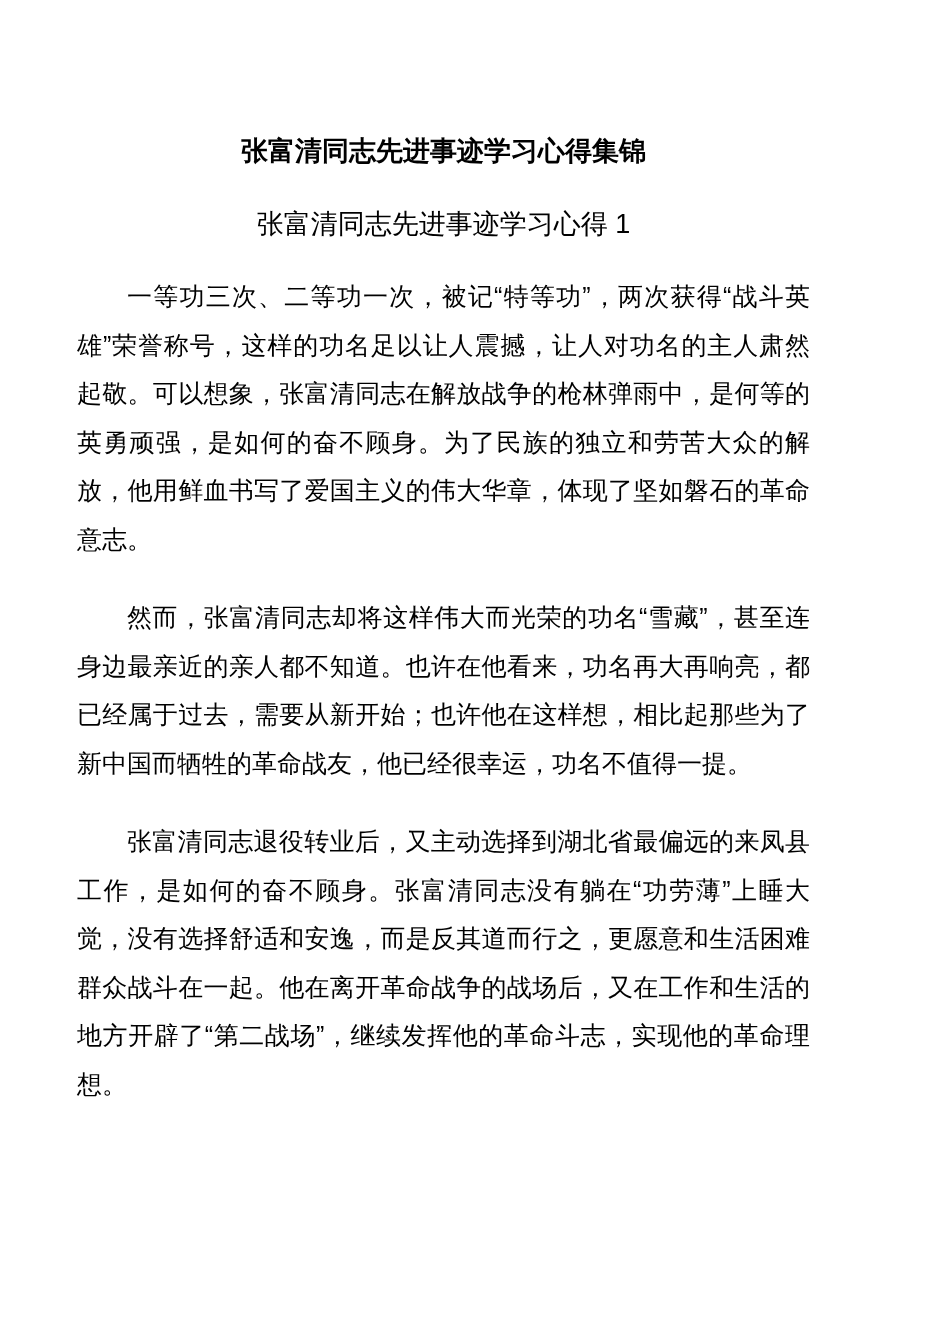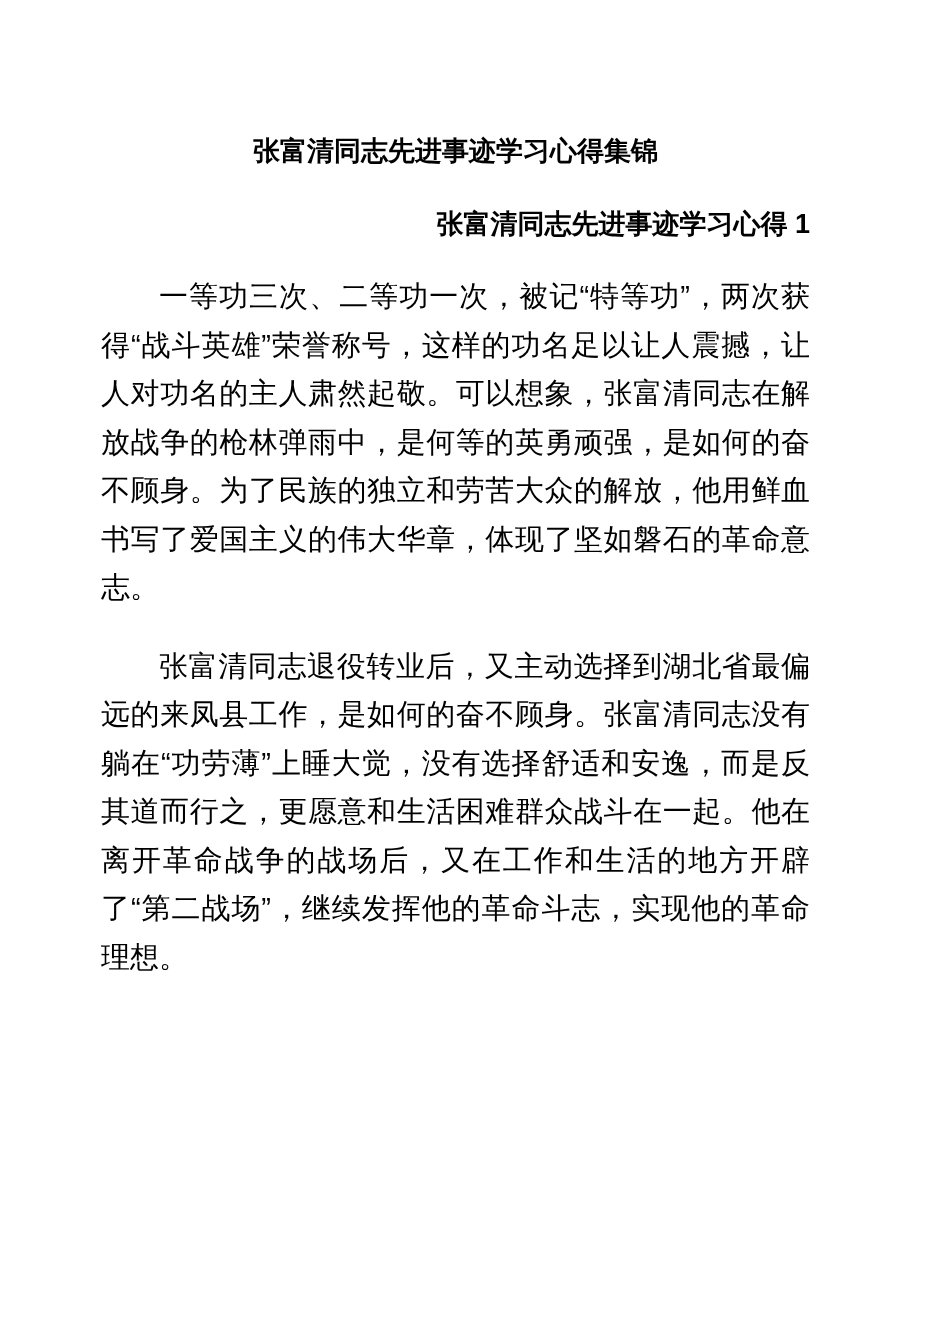--- a/index.html
+++ b/index.html
@@ -11,54 +11,55 @@
     width: 950px;
     height: 1344px;
     overflow: hidden;
     font-family: "Liberation Sans", "DejaVu Sans", sans-serif;
     color: #000000;
   }
   .page {
     box-sizing: border-box;
     width: 950px;
     height: 1344px;
-    padding: 127px 140px 0 101px;
+    padding: 127px 140px 0 77px;
     background: #ffffff;
   }
   .doc-title {
     margin: 0;
     font-size: 27px;
     font-weight: bold;
     line-height: 48px;
     text-align: center;
     letter-spacing: 0;
   }
   .doc-subtitle {
     margin: 25px 0 0 0;
     font-size: 27px;
-    font-weight: bold;
+    font-weight: normal;
     line-height: 48px;
-    text-align: right;
+    text-align: center;
   }
   .body-para {
     margin: 30px 0 0 0;
-    font-size: 29px;
+    font-size: 25px;
     font-weight: normal;
     line-height: 48.5px;
     text-align: justify;
     text-justify: inter-ideograph;
     text-indent: 2em;
     word-break: break-all;
     overflow-wrap: break-word;
   }
   .body-para.first {
     margin-top: 24px;
   }
 </style>
 </head>
 <body>
 
 <div class="page">
   <h1 class="doc-title">张富清同志先进事迹学习心得集锦</h1>
   <h2 class="doc-subtitle">张富清同志先进事迹学习心得 1</h2>
   <p class="body-para first">一等功三次、二等功一次，被记“特等功”，两次获得“战斗英雄”荣誉称号，这样的功名足以让人震撼，让人对功名的主人肃然起敬。可以想象，张富清同志在解放战争的枪林弹雨中，是何等的英勇顽强，是如何的奋不顾身。为了民族的独立和劳苦大众的解放，他用鲜血书写了爱国主义的伟大华章，体现了坚如磐石的革命意志。</p>
+  <p class="body-para">然而，张富清同志却将这样伟大而光荣的功名“雪藏”，甚至连身边最亲近的亲人都不知道。也许在他看来，功名再大再响亮，都已经属于过去，需要从新开始；也许他在这样想，相比起那些为了新中国而牺牲的革命战友，他已经很幸运，功名不值得一提。</p>
   <p class="body-para">张富清同志退役转业后，又主动选择到湖北省最偏远的来凤县工作，是如何的奋不顾身。张富清同志没有躺在“功劳薄”上睡大觉，没有选择舒适和安逸，而是反其道而行之，更愿意和生活困难群众战斗在一起。他在离开革命战争的战场后，又在工作和生活的地方开辟了“第二战场”，继续发挥他的革命斗志，实现他的革命理想。</p>
 </div>
 
 </body></html>

